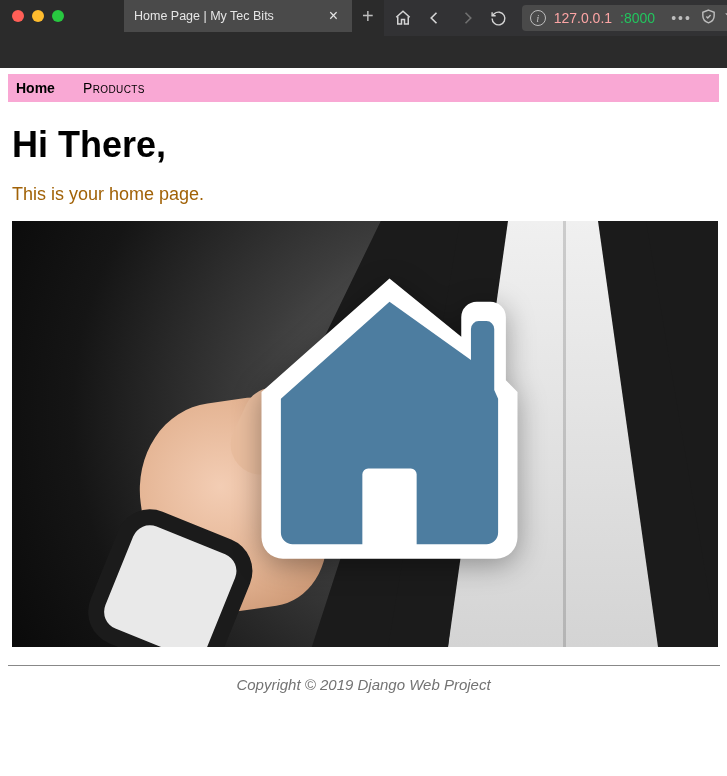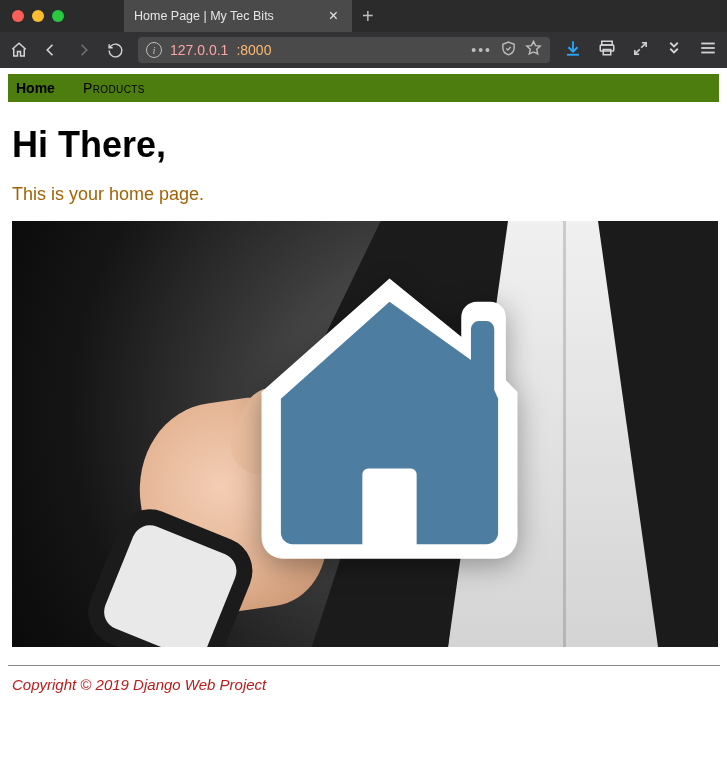--- a/index.html
+++ b/index.html
@@ -11,21 +11,21 @@
     font-family: -apple-system, "Segoe UI", Arial, sans-serif;
     background: #fff;
     overflow: hidden;
   }
 
   
   .chrome {
     background: #2b2b2b;
     height: 68px;
     display: flex;
-    flex-direction: column;
+    flex-direction: row;
   }
   .tabbar {
     height: 32px;
     display: flex;
     align-items: center;
     padding-left: 12px;
   }
   .traffic-lights {
     display: flex;
     gap: 8px;
@@ -90,38 +90,38 @@
     padding: 0 8px;
     gap: 8px;
   }
   .urlbar .info {
     width:16px;height:16px;border:1.5px solid #bdbdbd;border-radius:50%;
     display:flex;align-items:center;justify-content:center;
     font-size:11px; font-style: italic; font-family: Georgia, serif;
     color:#bdbdbd;
   }
   .urlbar .url-host { color:#fca5a5; }
-  .urlbar .url-port { color:#fdba74; }
+  .urlbar .url-port { color:#22c55e; }
   .urlbar .spacer { flex:1; }
   .urlbar .dots { letter-spacing:2px; color:#bdbdbd; }
   .right-icons {
     display: flex;
     align-items: center;
     gap: 16px;
     color: #d4d4d4;
   }
   .dl-icon { color:#2aa9ff; }
 
   
   .viewport {
     background: #fff;
     padding: 6px 8px 4px 8px;
   }
   .menubar {
-    background: #4d7c0f;
+    background: #f9a8d4;
     height: 28px;
     display: flex;
     align-items: center;
     padding: 0 8px;
     gap: 28px;
     font-size: 14px;
   }
   .menubar .menu-item { cursor:pointer; }
   .menubar .active { font-weight: bold; color:#000; }
   .menubar .sc { font-variant: small-caps; letter-spacing: 0.4px; }
@@ -207,23 +207,24 @@
 
   .divider {
     border: none;
     border-top: 1px solid #888;
     margin: 18px 0 8px 0;
     width: 712px;
   }
   .footer {
     font-style: italic;
     font-size: 15px;
-    color: #b91c1c;
+    color: #737373;
     padding: 2px 4px 8px 4px;
     font-family: Verdana, Arial, sans-serif;
+    text-align: center;
   }
 </style>
 </head>
 <body>
 
 <div class="chrome">
   <div class="tabbar">
     <div class="traffic-lights">
       <div class="tl red"></div>
       <div class="tl amber"></div>

